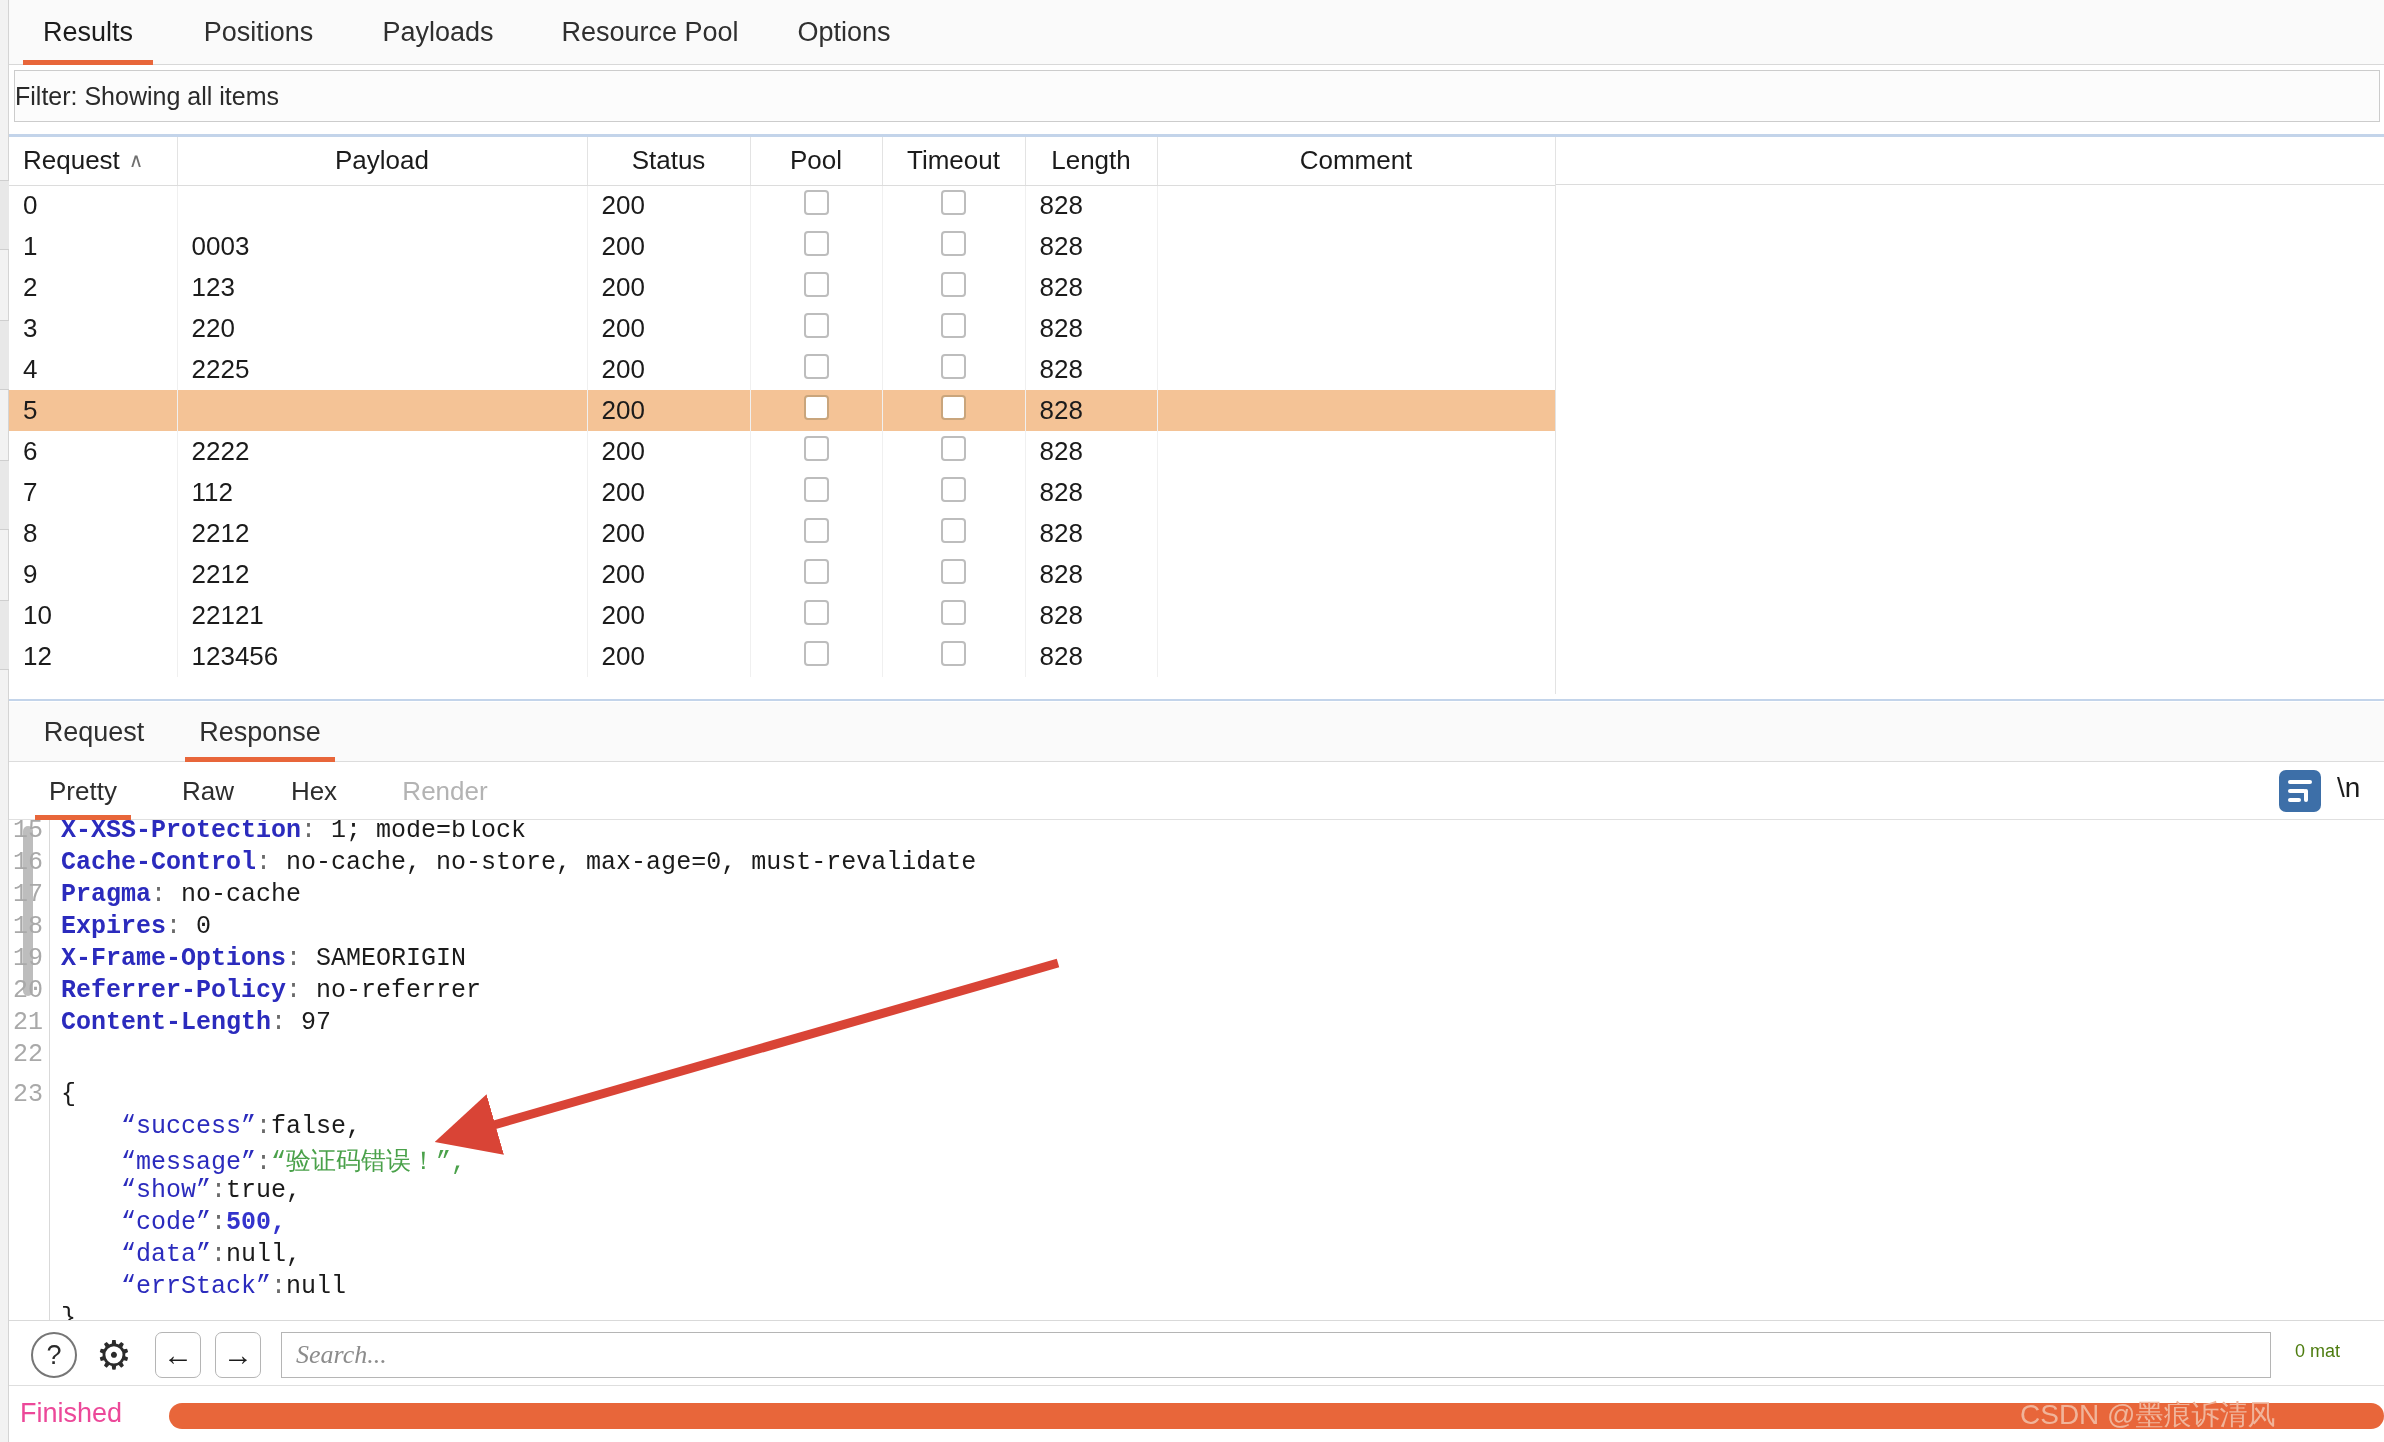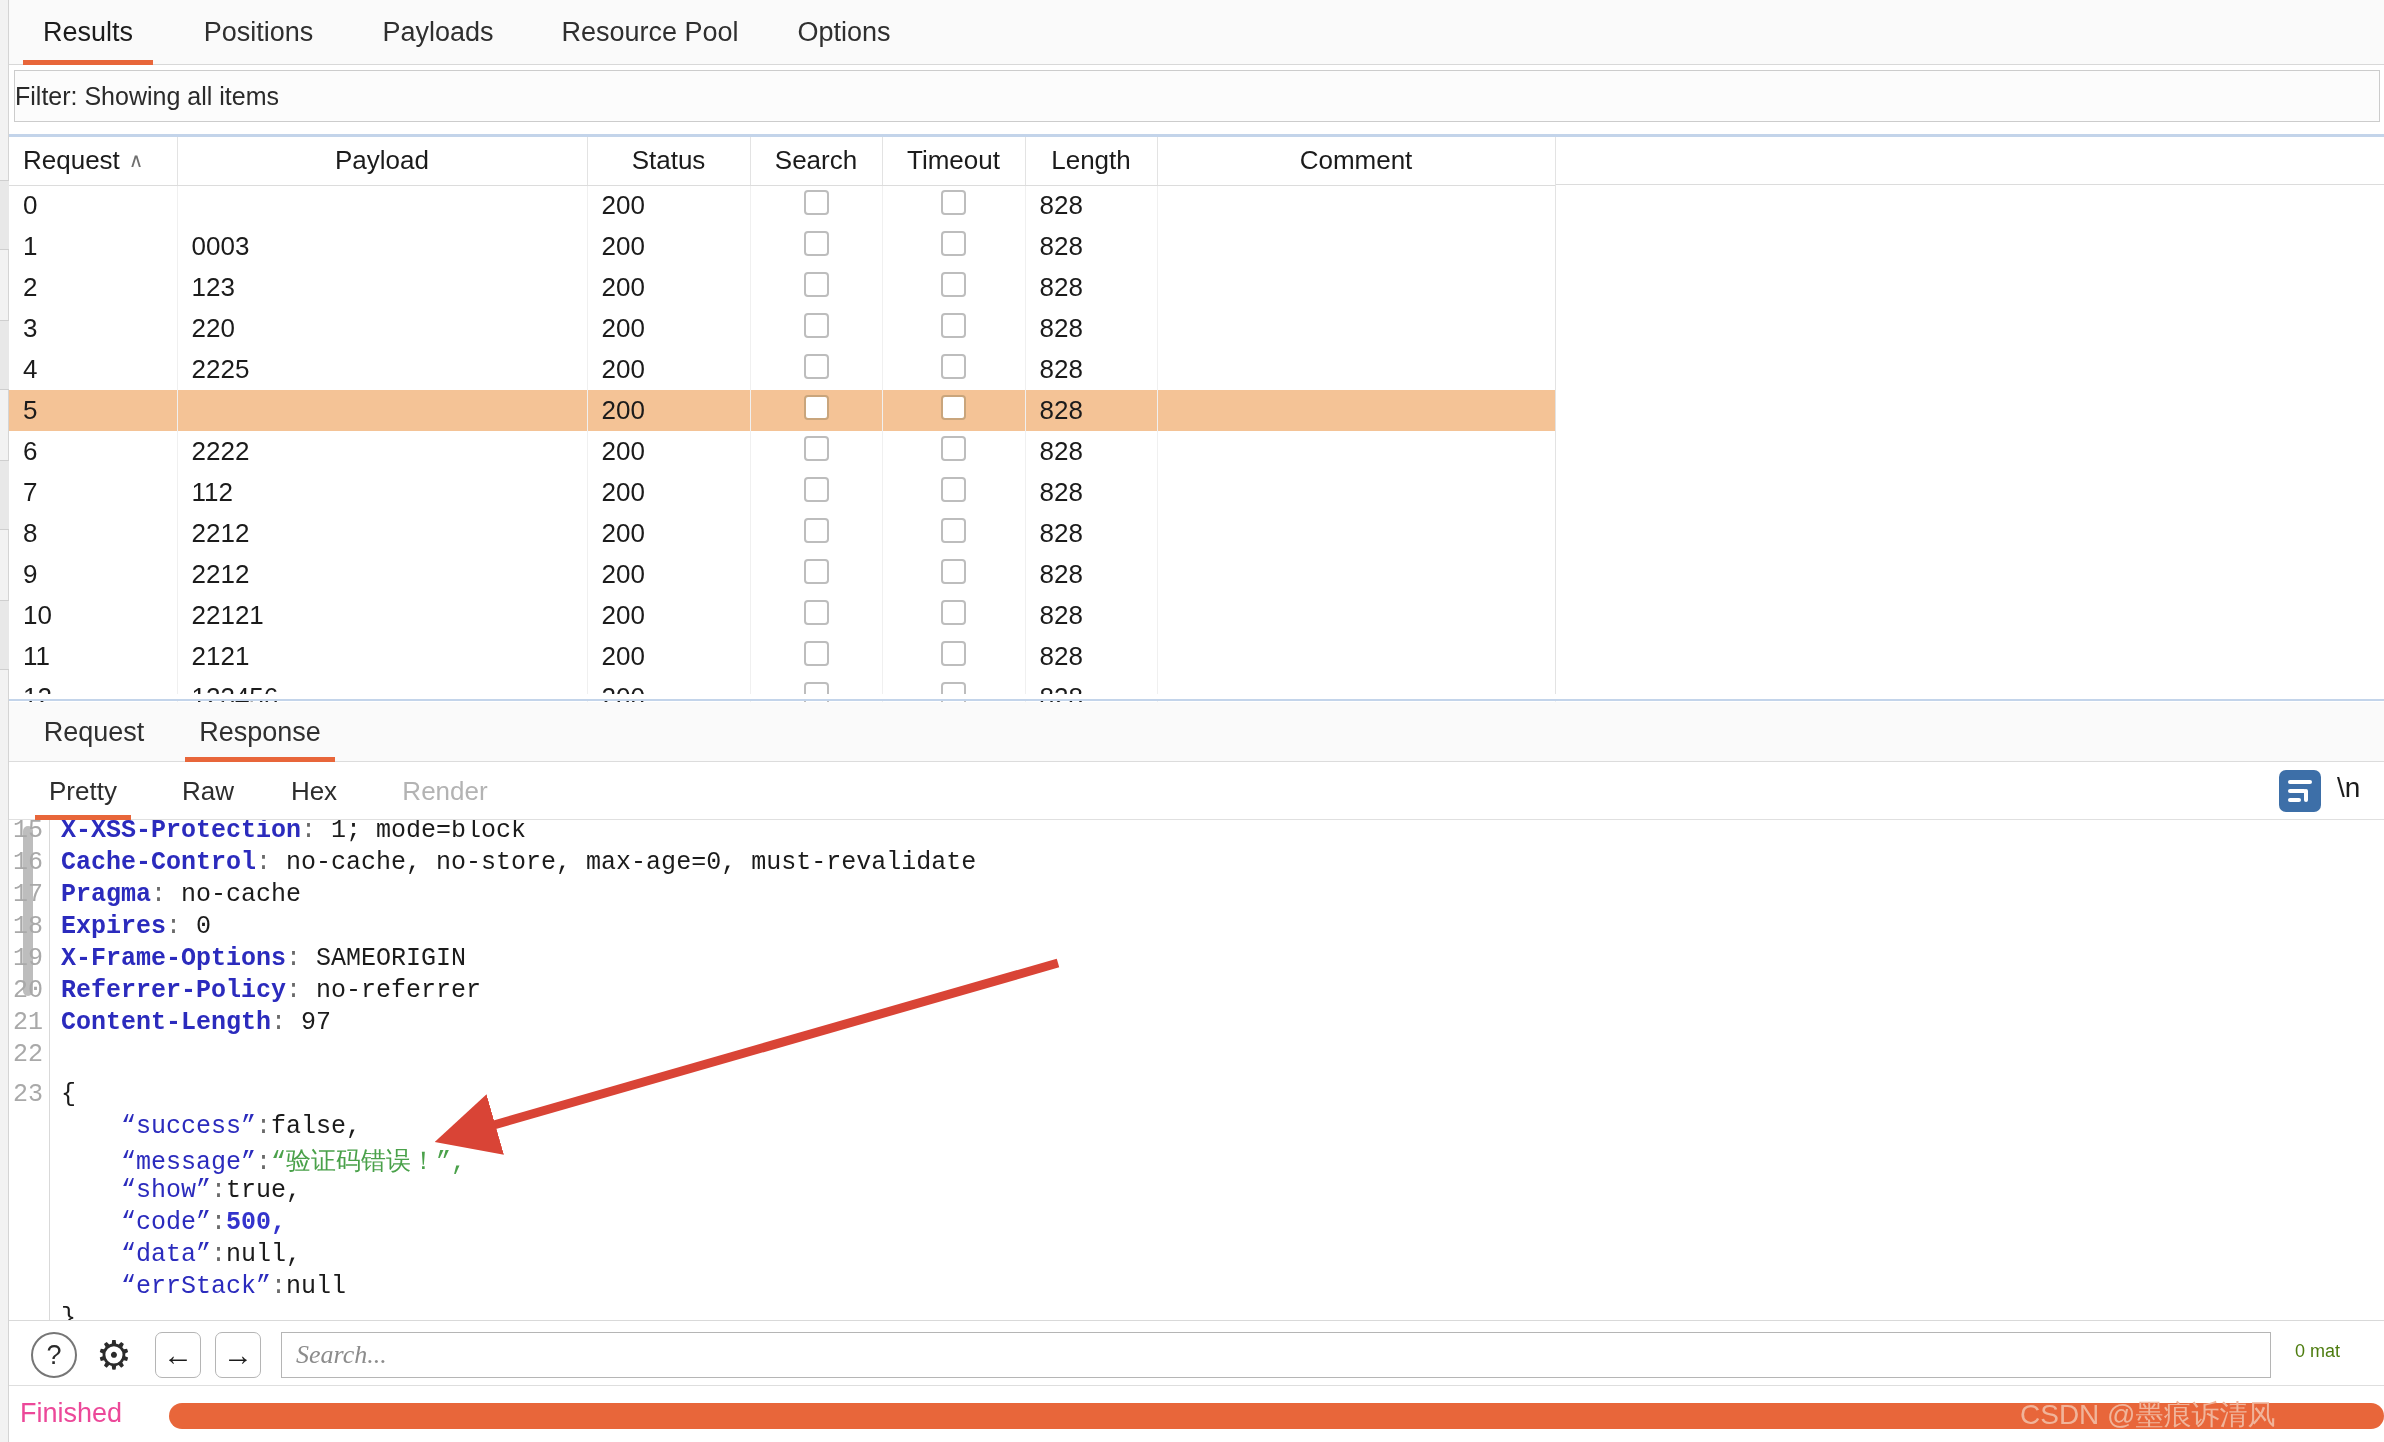--- a/index.html
+++ b/index.html
@@ -126,21 +126,21 @@
     <span>Filter: Showing all items</span>
   </div>
 
   <div class="tablewrap">
     <table class="results">
       <thead>
           <tr id="thead-row">
             <th class="lead" style="width: 168px;">Request<span class="caret">∧</span></th>
             <th style="width: 410px;">Payload</th>
             <th style="width: 163px;">Status</th>
-            <th style="width: 132px;">Search</th>
+            <th style="width: 132px;">Pool</th>
             <th style="width: 143px;">Timeout</th>
             <th style="width: 132px;">Length</th>
             <th style="width: 398px;">Comment</th>
           </tr>
         </thead>
       <tbody id="tbody-rows">
           <tr>
             <td>0</td>
             <td></td>
             <td>200</td>
@@ -226,29 +226,20 @@
             <td>2212</td>
             <td>200</td>
             <td class="cbcell"><span class="cbx"></span></td>
             <td class="cbcell"><span class="cbx"></span></td>
             <td>828</td>
             <td></td>
           </tr>
           <tr>
             <td>10</td>
             <td>22121</td>
-            <td>200</td>
-            <td class="cbcell"><span class="cbx"></span></td>
-            <td class="cbcell"><span class="cbx"></span></td>
-            <td>828</td>
-            <td></td>
-          </tr>
-          <tr>
-            <td>11</td>
-            <td>2121</td>
             <td>200</td>
             <td class="cbcell"><span class="cbx"></span></td>
             <td class="cbcell"><span class="cbx"></span></td>
             <td>828</td>
             <td></td>
           </tr>
           <tr>
             <td>12</td>
             <td>123456</td>
             <td>200</td>

